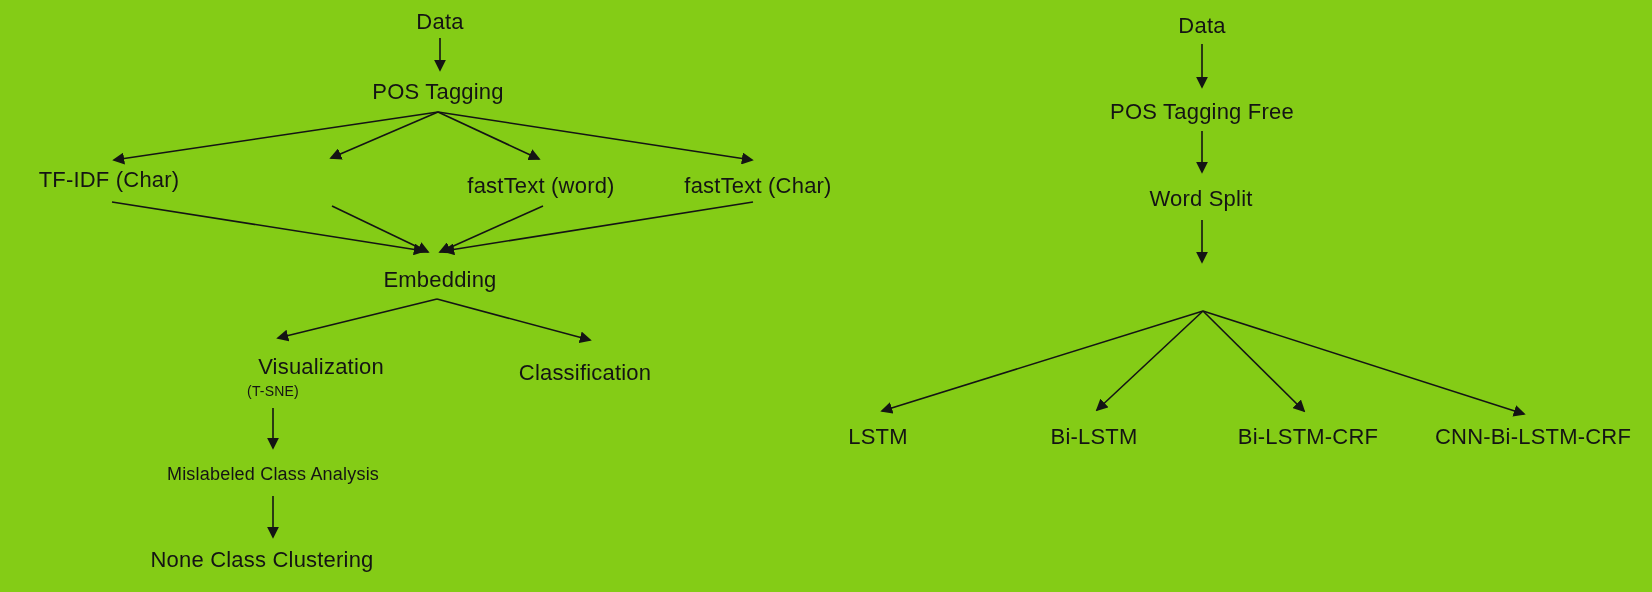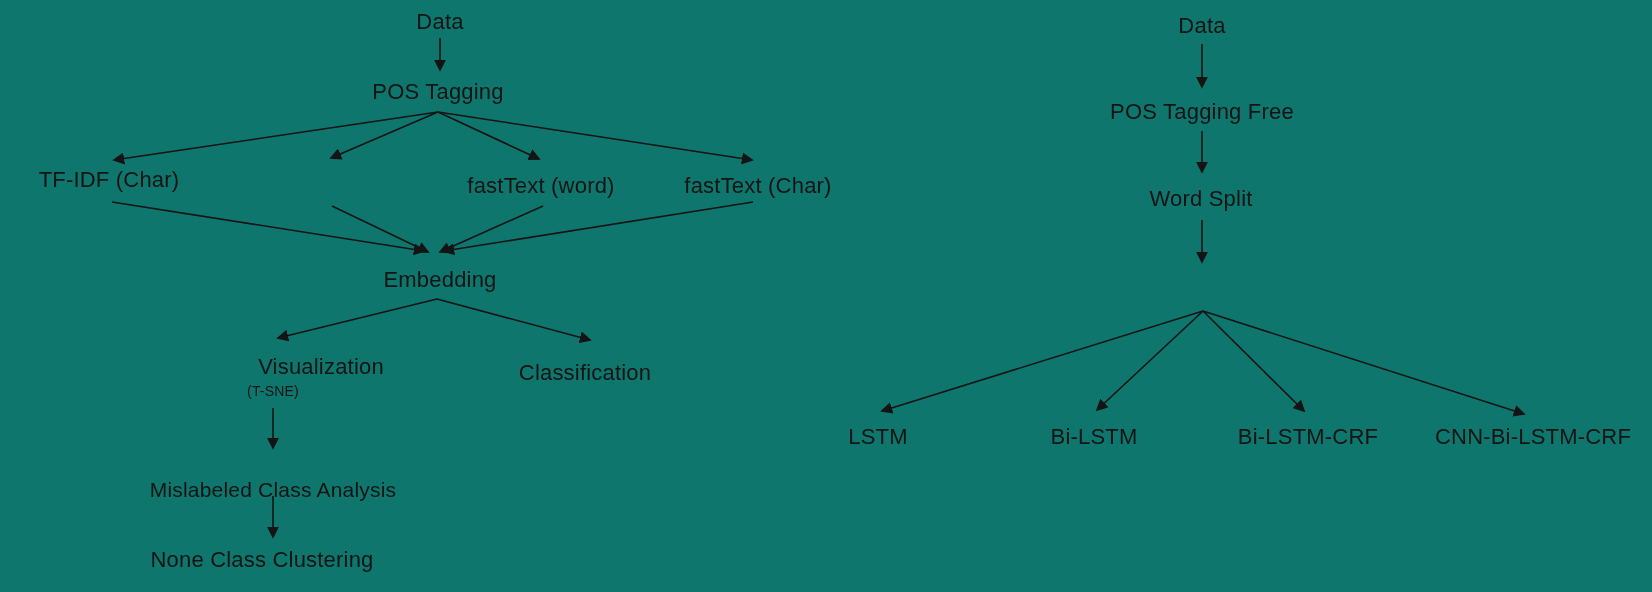--- a/index.html
+++ b/index.html
@@ -1,34 +1,34 @@
 <!DOCTYPE html>
 <html><head>
 <meta charset="utf-8">
 <style>
   html, body { margin: 0; padding: 0; background: #ffffff; }
   #canvas {
     position: relative;
     width: 1652px;
     height: 592px;
-    background: #0f766e;
+    background: #84cc16;
     font-family: "Liberation Sans", sans-serif;
     overflow: hidden;
   }
   .node {
     position: absolute;
     transform: translate(-50%, -50%);
     white-space: nowrap;
     color: #141414;
     font-size: 22px;
     letter-spacing: 0.2px;
     text-align: center;
   }
   .node.small { font-size: 14px; }
-  .node.slightly-small { font-size: 21px; margin-top: 16px; }
+  .node.slightly-small { font-size: 18px; }
   #edge-layer {
     position: absolute;
     left: 0; top: 0;
     width: 1652px;
     height: 592px;
   }
   #edge-layer line { stroke: #141414; stroke-width: 1.6; }
 </style>
 </head>
 <body>

